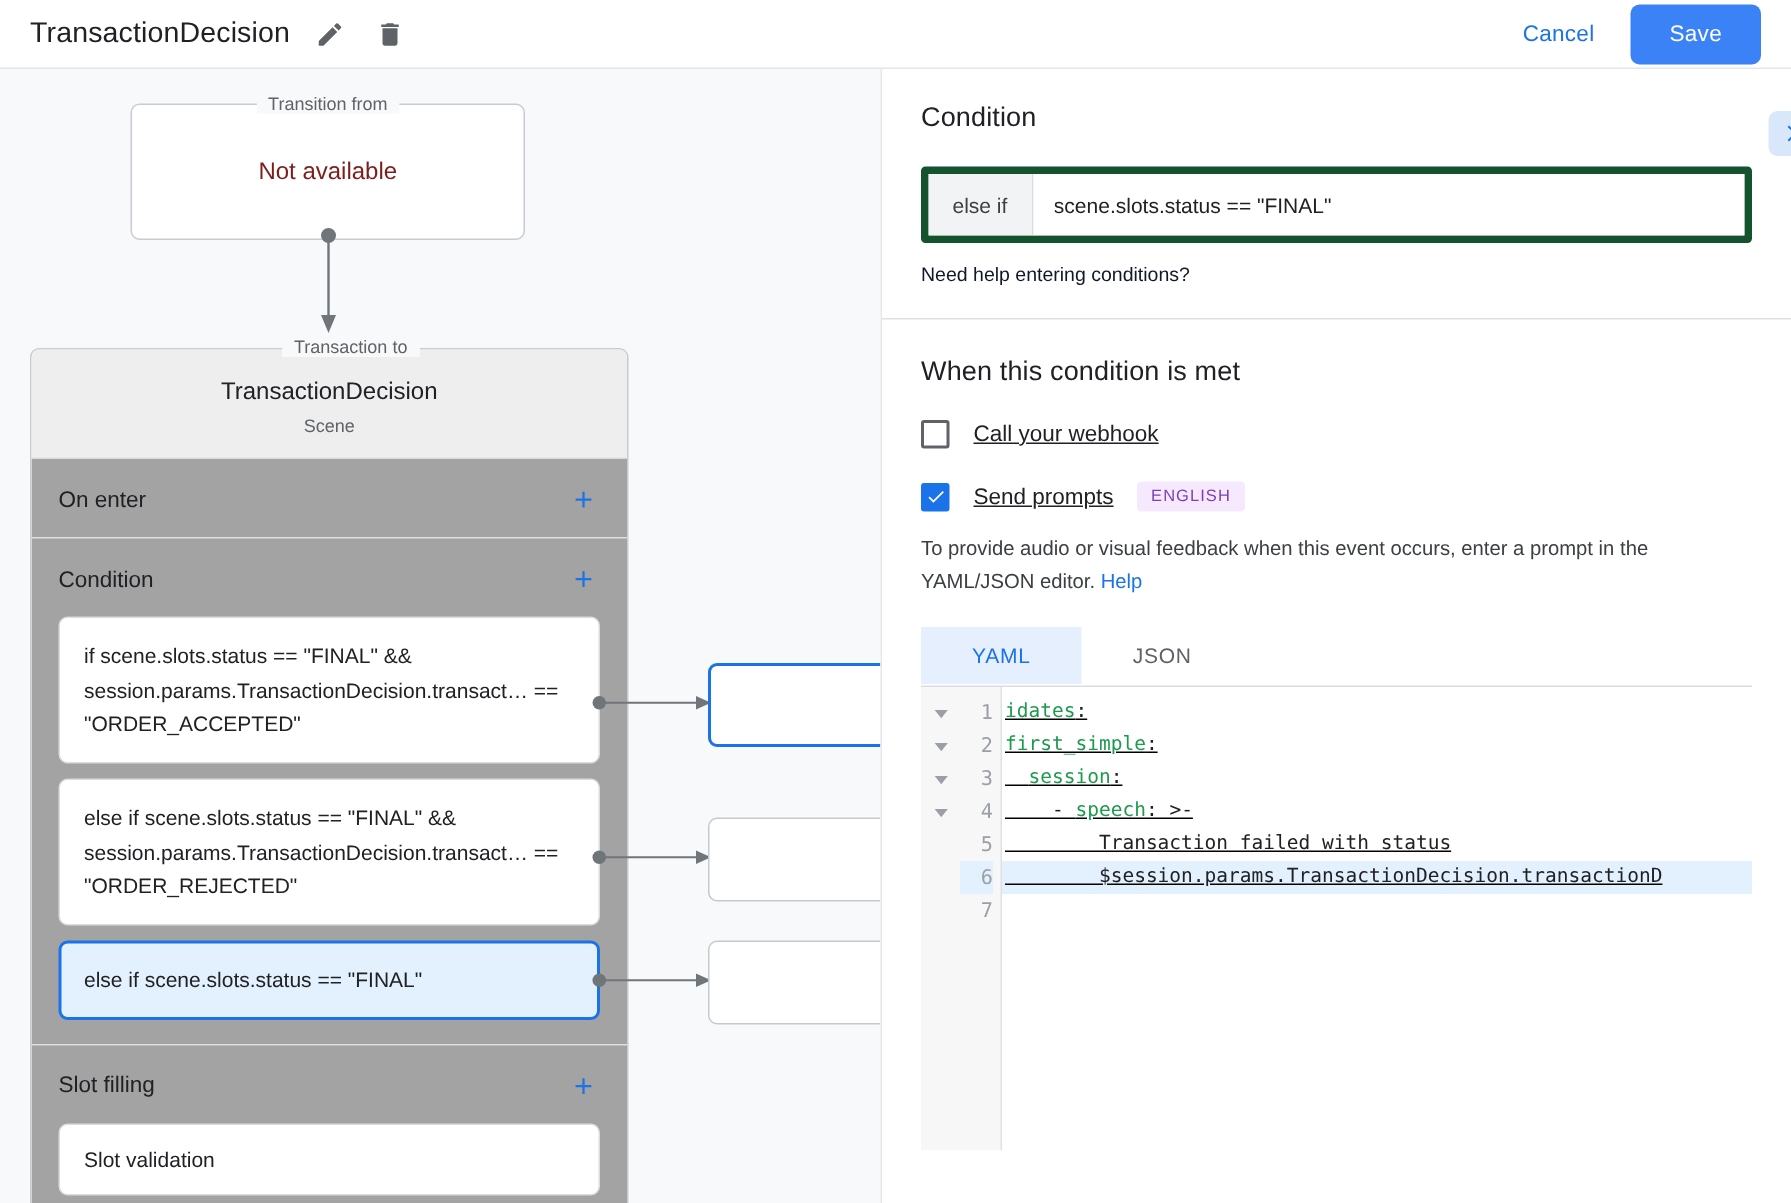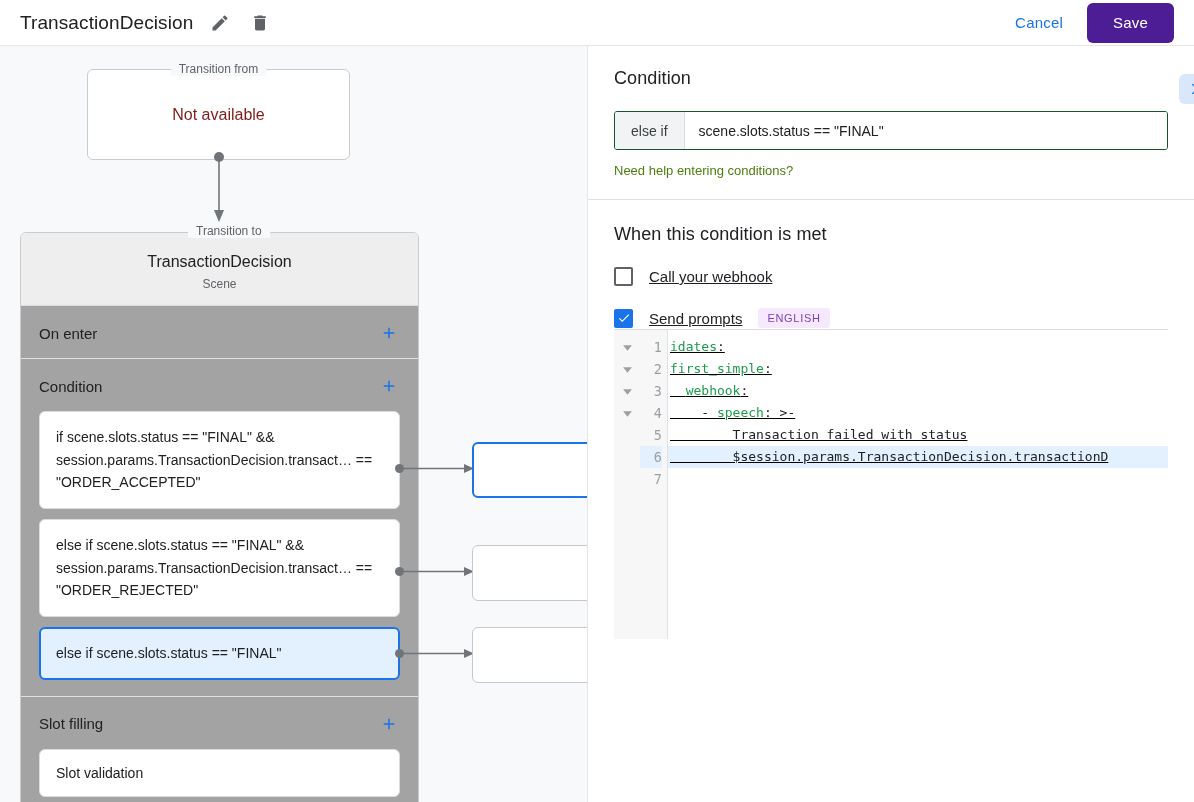--- a/index.html
+++ b/index.html
@@ -26,21 +26,21 @@
     display: flex; align-items: center; justify-content: center;
     cursor: pointer; background: none; border: none;
   }
   .topbar-spacer { flex: 1; }
   .cancel-btn {
     background: none; border: none; color: #1a73e8;
     font-size: 15px; font-family: inherit; cursor: pointer;
     padding: 8px 12px; letter-spacing: .2px;
   }
   .save-btn {
-    background: #4c1d95; color: #fff; border: none;
+    background: #3b82f6; color: #fff; border: none;
     font-size: 15px; font-family: inherit; cursor: pointer;
     padding: 0 26px; height: 40px; border-radius: 6px;
     margin-left: 12px; letter-spacing: .2px;
   }
 
   
   .canvas {
     position: absolute; top: 46px; left: 0; width: 587px; height: 756px;
     background: #f8f9fa; overflow: hidden;
   }
@@ -135,36 +135,36 @@
   .rp-title { font-size: 18px; color: #202124; letter-spacing: .1px; }
 
   .expand-btn {
     position: absolute; right: -15px; top: 28px;
     width: 30px; height: 30px; border-radius: 6px;
     background: #d9e7fb; border: none; cursor: pointer;
     display: flex; align-items: center; justify-content: center;
   }
 
   .cond-input-row {
-    display: flex; margin-top: 22px; border: 1px solid #14532d;
-    border-radius: 3px; overflow: hidden; height: 39px;
+    display: flex; margin-top: 22px; border: 5px solid #14532d;
+    border-radius: 3px; overflow: hidden; height: 51px;
   }
   .cond-prefix {
     background: #f1f3f4; border-right: 1px solid #dadce0;
     display: flex; align-items: center; padding: 0 16px;
     font-size: 14px; color: #3c4043;
   }
   .cond-input {
     flex: 1; border: none; outline: none; padding: 0 14px;
     font-size: 14px; color: #202124; font-family: inherit;
     background: #fff;
   }
   .help-link {
     display: inline-block; margin-top: 13px; font-size: 13px;
-    color: #4d7c0f; text-decoration: none; cursor: pointer;
+    color: #0f172a; text-decoration: none; cursor: pointer;
   }
 
   .rp-sec2 { padding: 24px 26px 0 26px; }
   .rp-h2 { font-size: 18px; color: #202124; letter-spacing: .1px; }
 
   .check-row { display: flex; align-items: center; margin-top: 22px; }
   .checkbox {
     width: 19px; height: 19px; border: 2px solid #5f6368; border-radius: 2px;
     background: #fff; cursor: pointer; flex: none;
   }
@@ -252,21 +252,21 @@
       <span class="fieldset-legend">Transition from</span>
       <span class="body">Not available</span>
     </div>
 
     <svg class="connector" viewBox="0 0 14 72">
       <circle cx="7" cy="5" r="5" fill="#70757a"></circle>
       <line x1="7" y1="6" x2="7" y2="62" stroke="#70757a" stroke-width="1.6"></line>
       <polygon points="2,58 12,58 7,70" fill="#70757a"></polygon>
     </svg>
 
-    <span id="transition-to-legend">Transition to</span>
+    <span id="transition-to-legend">Transaction to</span>
 
     <div id="transition-to-card">
 
       <div class="tt-head">
         <div class="t1">TransactionDecision</div>
         <div class="t2">Scene</div>
       </div>
 
       <div class="section">
         <div class="section-header">
@@ -362,21 +362,28 @@
       <div class="check-row">
         <span class="checkbox checked">
           <svg width="14" height="14" viewBox="0 0 24 24">
             <path fill="#ffffff" d="M9 16.2 4.8 12l-1.4 1.4L9 19 21 7l-1.4-1.4L9 16.2z"></path>
           </svg>
         </span>
         <span class="check-label">Send prompts</span>
         <span class="badge">ENGLISH</span>
       </div>
 
-
+      <div class="rp-desc">
+        <span>To provide audio or visual feedback when this event occurs, enter a prompt in the YAML/JSON editor. </span><a>Help</a>
+      </div>
+
+      <div class="tabs">
+        <button class="tab active">YAML</button>
+        <button class="tab">JSON</button>
+      </div>
 
       <div class="editor">
         <div class="fold-col" id="fold-col">
             <div class="fold-cell">
               <svg width="11" height="11" viewBox="0 0 10 10">
                 <polygon points="1,3 9,3 5,8" fill="#9aa0a6"></polygon>
               </svg>
             </div>
             <div class="fold-cell">
               <svg width="11" height="11" viewBox="0 0 10 10">
@@ -402,21 +409,21 @@
             <div class="ln">2</div>
             <div class="ln">3</div>
             <div class="ln">4</div>
             <div class="ln">5</div>
             <div class="ln hl">6</div>
             <div class="ln">7</div>
           </div>
         <div class="code" id="code">
             <div class="code-line"><span class="k">idates</span><span class="p">:</span></div>
             <div class="code-line"><span class="k">first_simple</span><span class="p">:</span></div>
-            <div class="code-line"><span class="p">  </span><span class="k">webhook</span><span class="p">:</span></div>
+            <div class="code-line"><span class="p">  </span><span class="k">session</span><span class="p">:</span></div>
             <div class="code-line"><span class="p">    - </span><span class="k">speech</span><span class="p">: &gt;-</span></div>
             <div class="code-line"><span class="p">        Transaction failed with status</span></div>
             <div class="code-line hl"><span class="p">        $session.params.TransactionDecision.transactionD</span></div>
             <div class="code-line"><span class="p"></span></div>
           </div>
       </div>
     </div>
   </div>
 </div>
 

